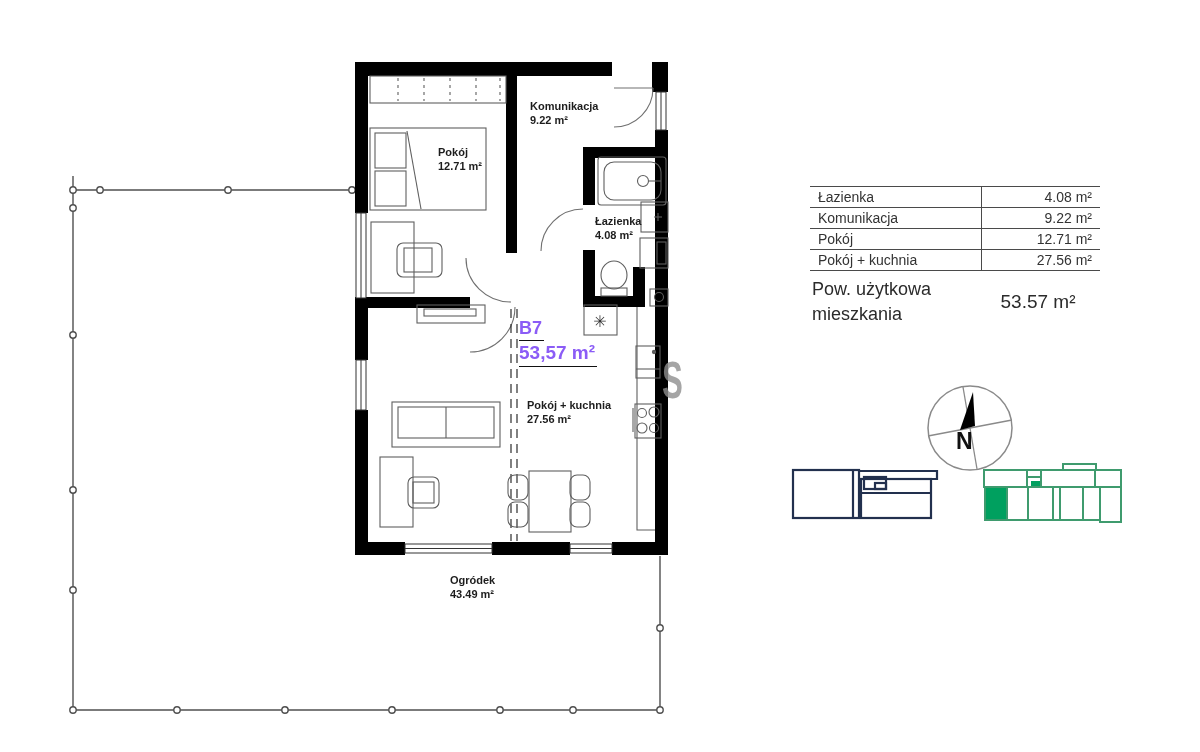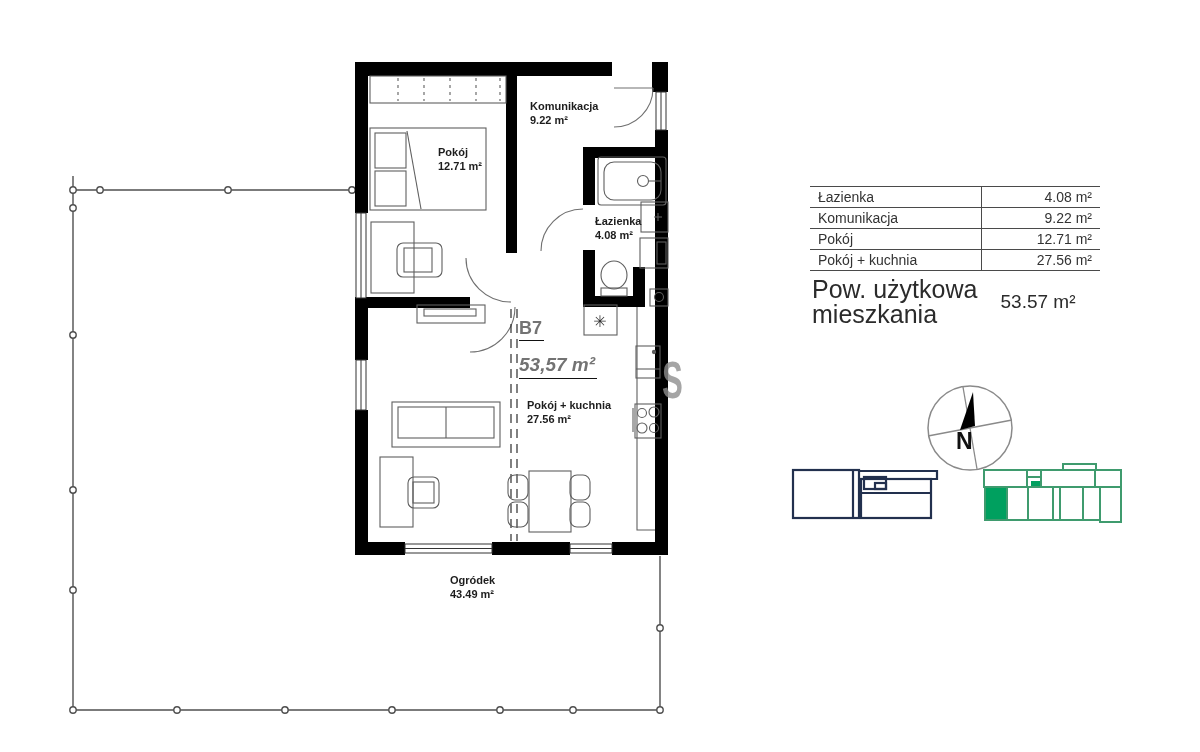--- a/index.html
+++ b/index.html
@@ -1,30 +1,30 @@
 <!DOCTYPE html>
 <html><head>
 <meta charset="utf-8">
 <style>
   html,body{margin:0;padding:0;background:#fff;}
   #stage{position:relative;width:1200px;height:752px;background:#fff;overflow:hidden;
          font-family:"Liberation Sans",sans-serif;}
   #plan-svg{position:absolute;left:0;top:0;}
   .label{position:absolute;color:#1d1d1d;font-weight:bold;font-size:11px;line-height:13.5px;white-space:nowrap;}
-  .unit-block{position:absolute;left:519px;top:318px;color:#737373;}
+  .unit-block{position:absolute;left:519px;top:318px;color:#8b5cf6;}
   .unit-code{display:inline-block;font-size:18px;font-weight:bold;border-bottom:1.5px solid #111;padding:0 2px 1px 0;}
-  .unit-area{display:inline-block;font-size:19px;font-weight:bold;border-bottom:1.5px solid #111;padding:0 2px 2px 0;margin-top:13px;font-style:italic;}
+  .unit-area{display:inline-block;font-size:19px;font-weight:bold;border-bottom:1.5px solid #111;padding:0 2px 2px 0;margin-top:1px;}
   .area-table{position:absolute;left:810px;top:186px;width:290px;color:#333;}
   .t-rows{border-top:1px solid #4a4a4a;border-bottom:1px solid #4a4a4a;}
   .t-row{display:flex;height:20px;align-items:stretch;font-size:14px;}
   .t-row + .t-row{border-top:1px solid #4a4a4a;}
   .t-label{width:163px;padding-left:8px;border-right:1px solid #4a4a4a;display:flex;align-items:center;}
   .t-value{flex:1;text-align:right;padding-right:8px;display:flex;align-items:center;justify-content:flex-end;}
   .t-summary{display:flex;margin-top:6px;color:#2b2b2b;}
-  .s-label{width:172px;font-size:25px;line-height:25px;padding-left:2px;}
+  .s-label{width:172px;font-size:18px;line-height:25px;padding-left:2px;}
   .s-value{flex:1;text-align:center;font-size:19px;align-self:center;padding-right:8px;}
 </style>
 </head>
 <body>
 
 <div id="stage">
 
   <svg id="plan-svg" width="1200" height="752" viewBox="0 0 1200 752">
 
     <g stroke="#4f4f4f" stroke-width="1.4" fill="none">

